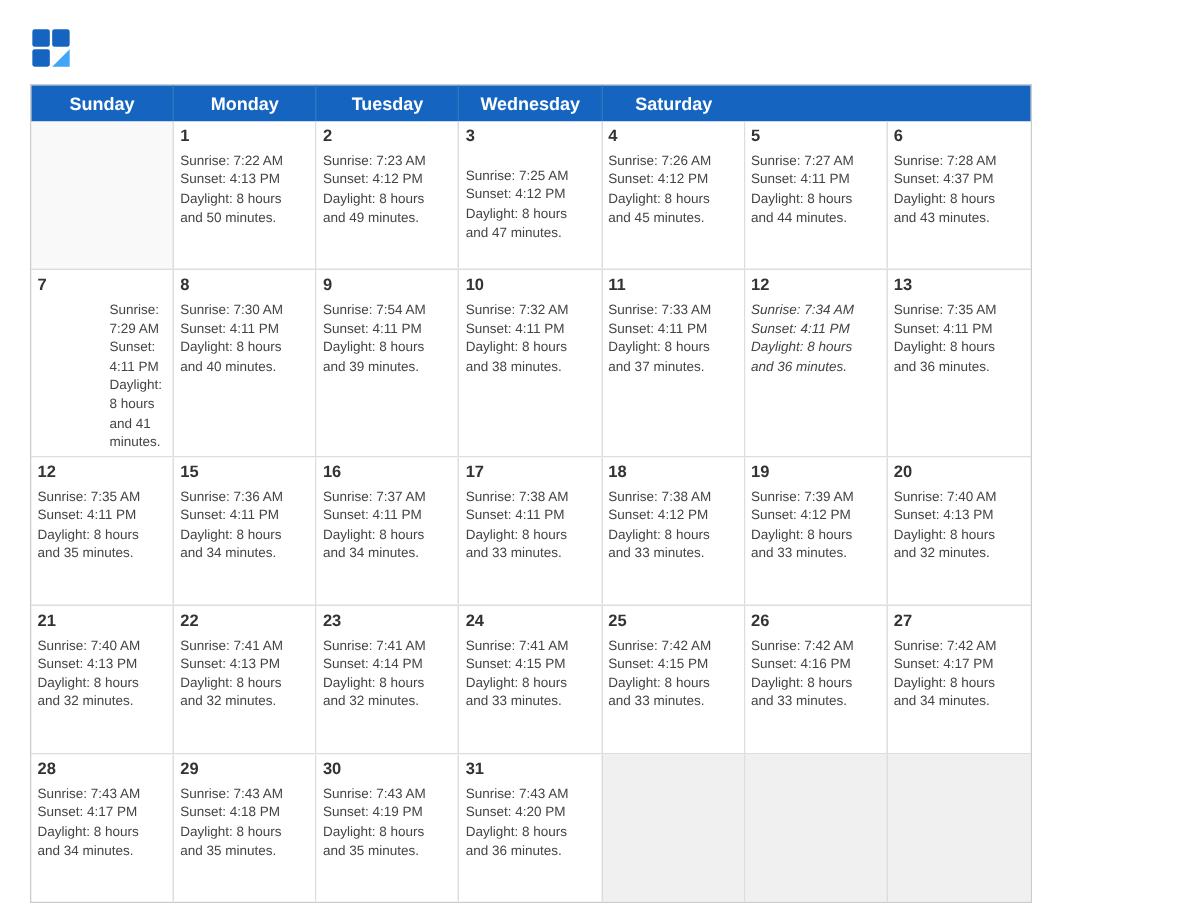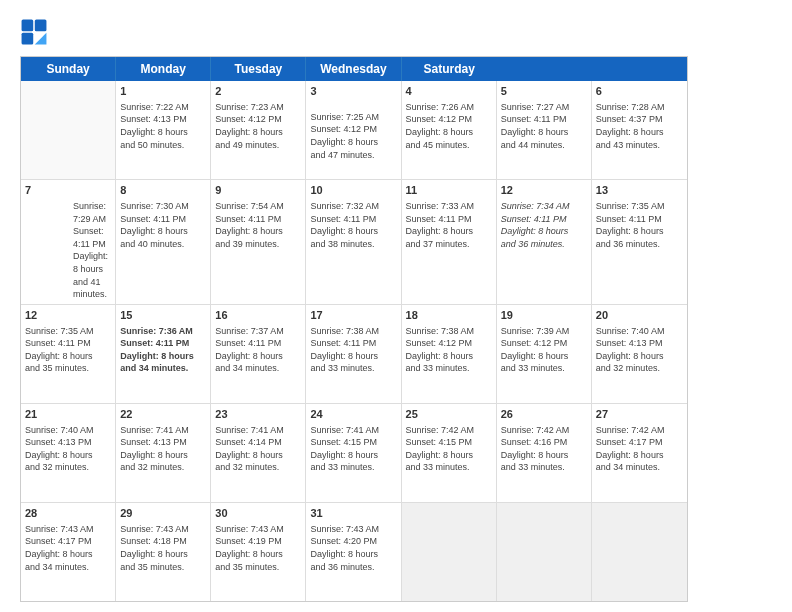--- a/index.html
+++ b/index.html
@@ -244,21 +244,21 @@
         <div class="cal-row">
           <div class="cal-cell">
             <span class="day-num">12</span>
             <div class="cell-text" style="white-space: pre-line;">Sunrise: 7:35 AM
 Sunset: 4:11 PM
 Daylight: 8 hours
 and 35 minutes.</div>
           </div>
           <div class="cal-cell">
             <span class="day-num">15</span>
-            <div class="cell-text" style="white-space: pre-line; font-weight: bold;">Sunrise: 7:36 AM
+            <div class="cell-text" style="white-space: pre-line;">Sunrise: 7:36 AM
 Sunset: 4:11 PM
 Daylight: 8 hours
 and 34 minutes.</div>
           </div>
           <div class="cal-cell">
             <span class="day-num">16</span>
             <div class="cell-text" style="white-space: pre-line;">Sunrise: 7:37 AM
 Sunset: 4:11 PM
 Daylight: 8 hours
 and 34 minutes.</div>

